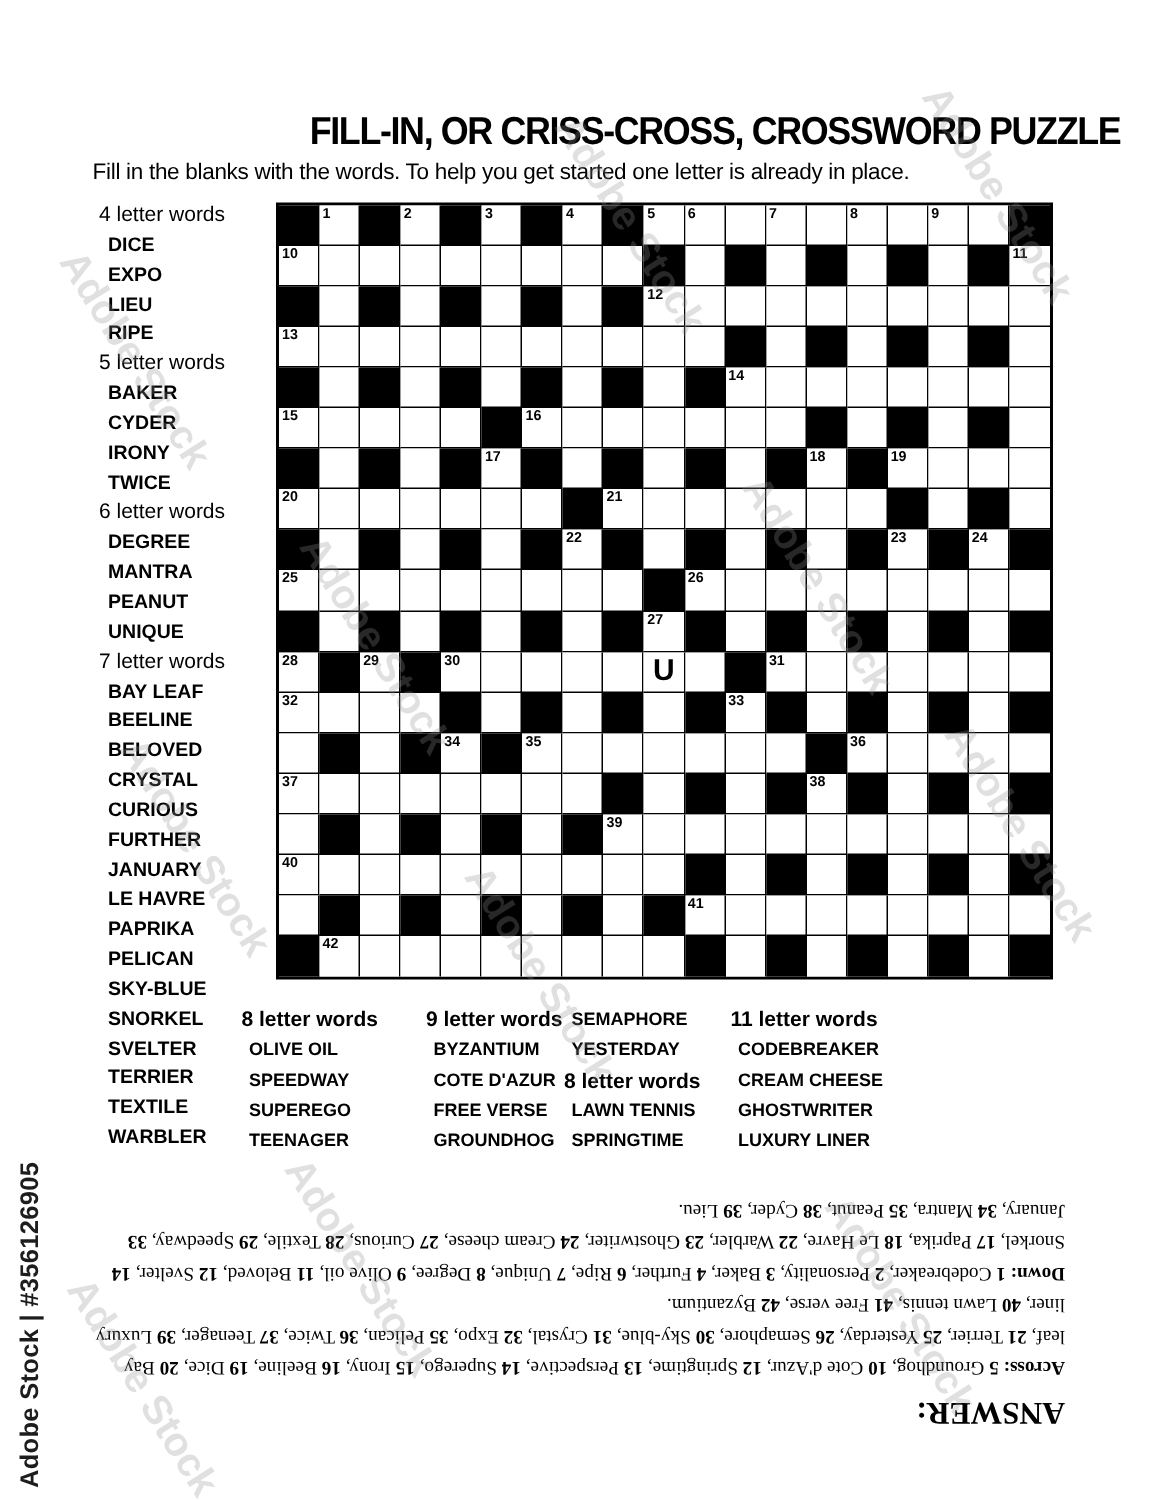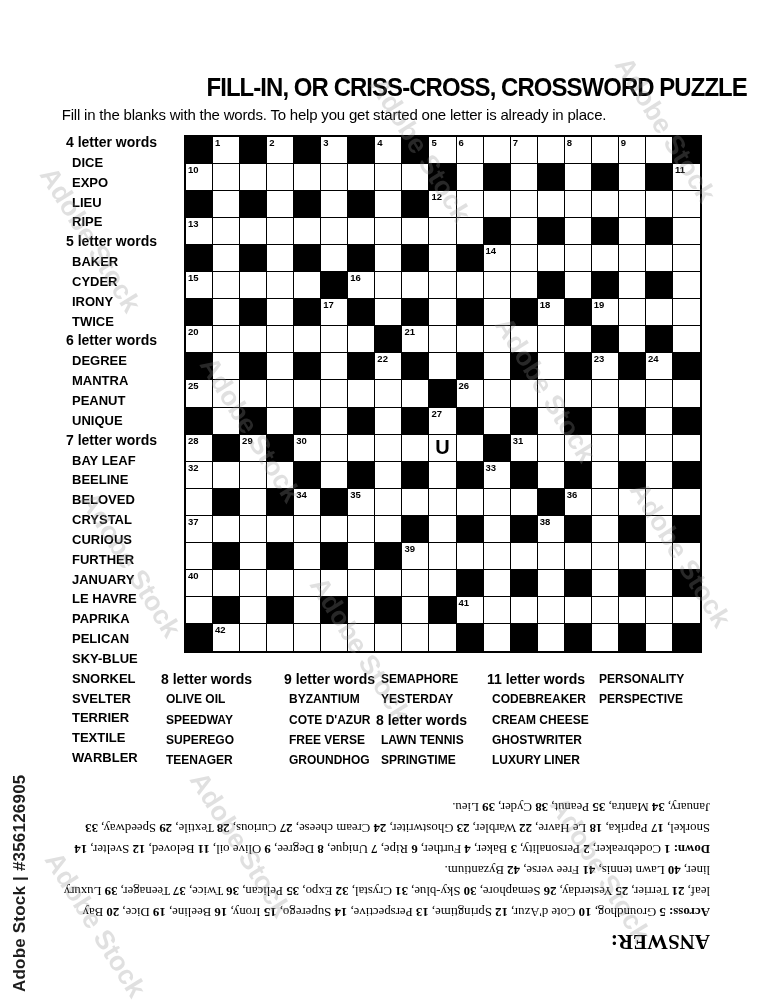--- a/index.html
+++ b/index.html
@@ -7,21 +7,21 @@
         font-family:"Liberation Sans",sans-serif;color:#000;}
 
   .title{position:absolute;top:72px;left:0;width:770px;text-align:right;
          font-size:26px;font-weight:bold;letter-spacing:-1px;white-space:nowrap;}
   .title span{display:inline-block;transform:scaleX(0.92);transform-origin:center;}
   .subtitle{position:absolute;top:106px;left:0;width:668px;text-align:center;
             font-size:15px;letter-spacing:-0.2px;white-space:nowrap;}
 
   
   .left-words{position:absolute;left:66px;top:133px;width:118px;}
-  .left-words .grp-header{font-weight:bold;font-size:14px;line-height:19.85px;white-space:nowrap;}
+  .left-words .grp-header{font-weight:normal;font-size:14px;line-height:19.85px;white-space:nowrap;}
   .left-words .word{font-weight:bold;font-size:13px;line-height:19.85px;padding-left:6px;white-space:nowrap;}
 
   
   .grid{position:absolute;left:184px;top:135px;width:518px;height:518px;
         display:grid;grid-template-columns:repeat(19,1fr);grid-template-rows:repeat(19,1fr);
         border:2px solid #000;box-sizing:border-box;background:#fff;}
   .cell{position:relative;border-right:1px solid #000;border-bottom:1px solid #000;
         box-sizing:border-box;background:#fff;}
   .cell.black{background:#000;}
   .cell:nth-child(19n){border-right:none;}
@@ -564,24 +564,20 @@
       <div class="bw-word">LAWN TENNIS</div>
       <div class="bw-word">SPRINGTIME</div>
     </div>
   <div class="bcol" id="bcol4">
       <div class="bw-header">11 letter words</div>
       <div class="bw-word">CODEBREAKER</div>
       <div class="bw-word">CREAM CHEESE</div>
       <div class="bw-word">GHOSTWRITER</div>
       <div class="bw-word">LUXURY LINER</div>
     </div>
-  <div class="bcol" id="bcol5">
-      <div class="bw-word">PERSONALITY</div>
-      <div class="bw-word">PERSPECTIVE</div>
-    </div>
 
   <div class="answers">
     <div class="answer-heading">ANSWER:</div>
     <p class="answer-text" id="answer-across"><b>Across: </b><b>5</b> Groundhog, <b>10</b> Cote d'Azur, <b>12</b> Springtime, <b>13</b> Perspective, <b>14</b> Superego, <b>15</b> Irony, <b>16</b> Beeline, <b>19</b> Dice, <b>20</b> Bay leaf, <b>21</b> Terrier, <b>25</b> Yesterday, <b>26</b> Semaphore, <b>30</b> Sky-blue, <b>31</b> Crystal, <b>32</b> Expo, <b>35</b> Pelican, <b>36</b> Twice, <b>37</b> Teenager, <b>39</b> Luxury liner, <b>40</b> Lawn tennis, <b>41</b> Free verse, <b>42</b> Byzantium.</p>
     <p class="answer-text" id="answer-down"><b>Down: </b><b>1</b> Codebreaker, <b>2</b> Personality, <b>3</b> Baker, <b>4</b> Further, <b>6</b> Ripe, <b>7</b> Unique, <b>8</b> Degree, <b>9</b> Olive oil, <b>11</b> Beloved, <b>12</b> Svelter, <b>14</b> Snorkel, <b>17</b> Paprika, <b>18</b> Le Havre, <b>22</b> Warbler, <b>23</b> Ghostwriter, <b>24</b> Cream cheese, <b>27</b> Curious, <b>28</b> Textile, <b>29</b> Speedway, <b>33</b> January, <b>34</b> Mantra, <b>35</b> Peanut, <b>38</b> Cyder, <b>39</b> Lieu.</p>
   </div>
 
   <div class="wm" style="left:90px;top:240px">Adobe Stock</div>
   <div class="wm" style="left:420px;top:150px">Adobe Stock</div>
   <div class="wm" style="left:665px;top:130px">Adobe Stock</div>

